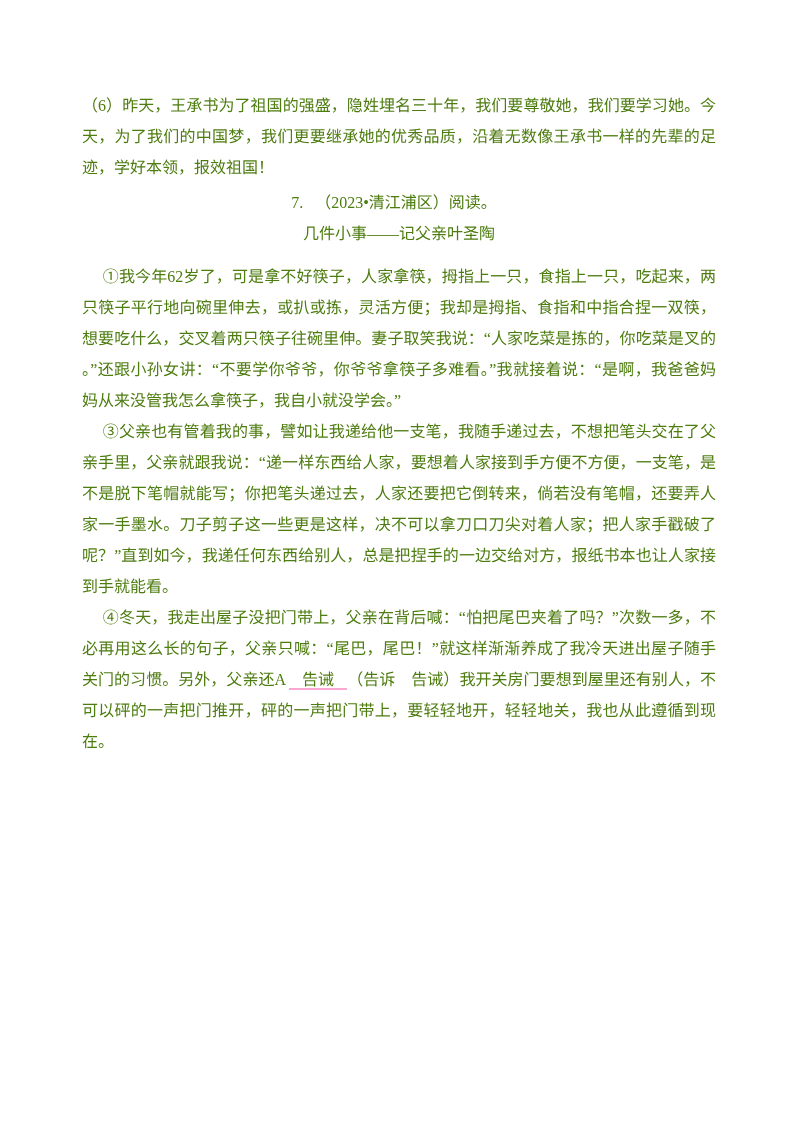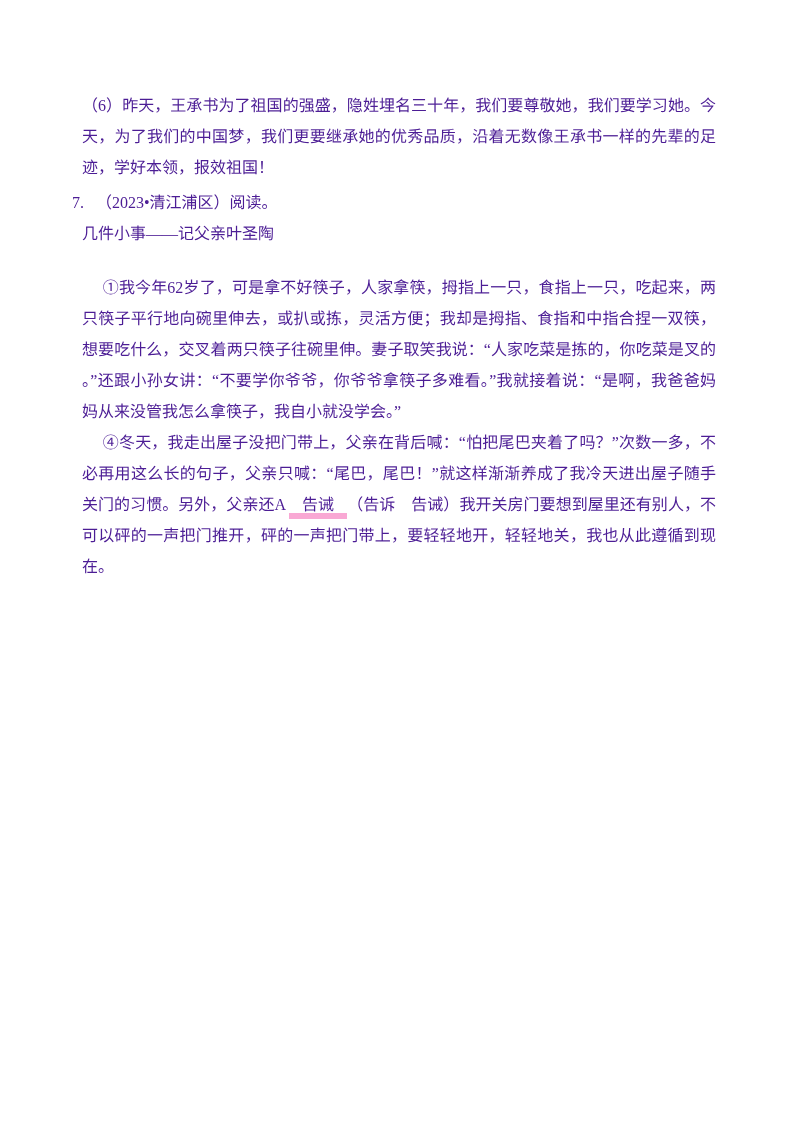--- a/index.html
+++ b/index.html
@@ -6,21 +6,21 @@
     margin: 0;
     padding: 0;
     background: #ffffff;
   }
   .page {
     position: relative;
     width: 794px;
     height: 1123px;
     background: #ffffff;
     overflow: hidden;
-    color: #4c1d95;
+    color: #4d7c0f;
     font-family: "Liberation Serif", "DejaVu Serif", serif;
   }
   .content {
     position: absolute;
     left: 82px;
     top: 90px;
     width: 634px;
     font-size: 16px;
     line-height: 31px;
     text-align: justify;
@@ -32,35 +32,35 @@
     line-break: anywhere;
     word-break: break-all;
   }
   .para-noindent {
     text-indent: 0;
   }
   .q-line {
     margin-top: 4px;
     margin-left: -10px;
     text-indent: 0;
-    text-align: left;
+    text-align: center;
   }
   .q-num {
     margin-right: 12px;
   }
   .passage-title, .passage-author {
     margin: 0;
-    text-align: left;
+    text-align: center;
     text-indent: 0;
   }
   .first-passage-para {
-    margin-top: 23px;
+    margin-top: 12px;
   }
   .blank-answer {
-    border-bottom: 6px solid #f9a8d4;
+    border-bottom: 2px solid #f9a8d4;
     padding: 0 13px;
     margin-left: 3px;
   }
 </style>
 </head>
 <body>
 
 <div class="page">
   <div class="content">
 
@@ -69,18 +69,19 @@
     <div class="q-line">
       <span class="q-num">7.</span><span>（2023•清江浦区）阅读。</span>
     </div>
 
     <p class="passage-title">几件小事——记父亲叶圣陶</p>
 
 
     <p class="para first-passage-para">①我今年62岁了，可是拿不好筷子，人家拿筷，拇指上一只，食指上一只，吃起来，两只筷子平行地向碗里伸去，或扒或拣，灵活方便；我却是拇指、食指和中指合捏一双筷，想要吃什么，交叉着两只筷子往碗里伸。妻子取笑我说：“人家吃菜是拣的，你吃菜是叉的。”还跟小孙女讲：“不要学你爷爷，你爷爷拿筷子多难看。”我就接着说：“是啊，我爸爸妈妈从来没管我怎么拿筷子，我自小就没学会。”</p>
 
 
+    <p class="para">③父亲也有管着我的事，譬如让我递给他一支笔，我随手递过去，不想把笔头交在了父亲手里，父亲就跟我说：“递一样东西给人家，要想着人家接到手方便不方便，一支笔，是不是脱下笔帽就能写；你把笔头递过去，人家还要把它倒转来，倘若没有笔帽，还要弄人家一手墨水。刀子剪子这一些更是这样，决不可以拿刀口刀尖对着人家；把人家手戳破了呢？”直到如今，我递任何东西给别人，总是把捏手的一边交给对方，报纸书本也让人家接到手就能看。</p>
 
     <p class="para"><span>④冬天，我走出屋子没把门带上，父亲在背后喊：“怕把尾巴夹着了吗？”次数一多，不必再用这么长的句子，父亲只喊：“尾巴，尾巴！”就这样渐渐养成了我冷天进出屋子随手关门的习惯。另外，父亲还A</span><span class="blank-answer">告诫</span><span>（告诉　告诫）我开关房门要想到屋里还有别人，不可以砰的一声把门推开，砰的一声把门带上，要轻轻地开，轻轻地关，我也从此遵循到现在。</span></p>
 
 
   </div>
 </div>
 
 </body></html>

